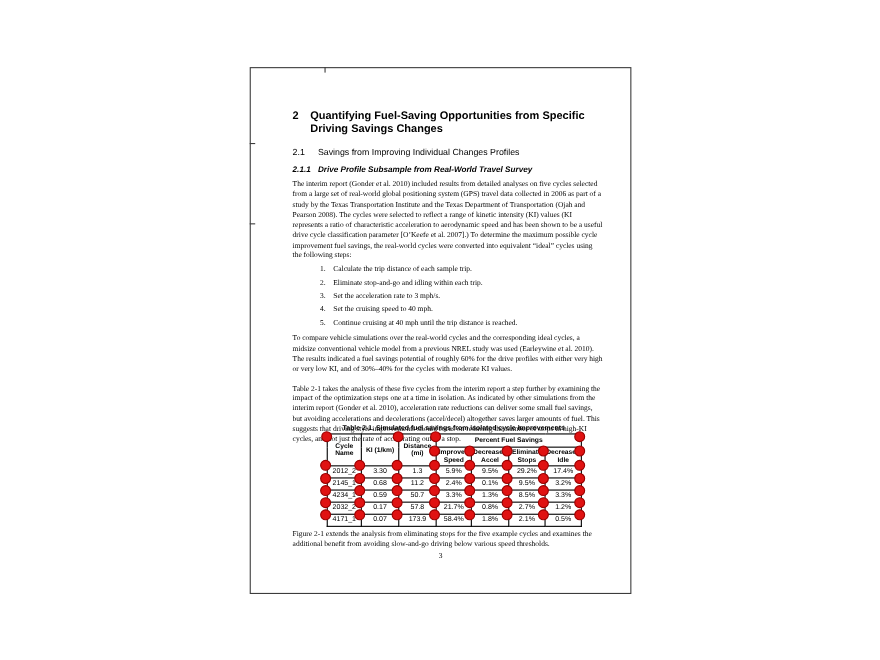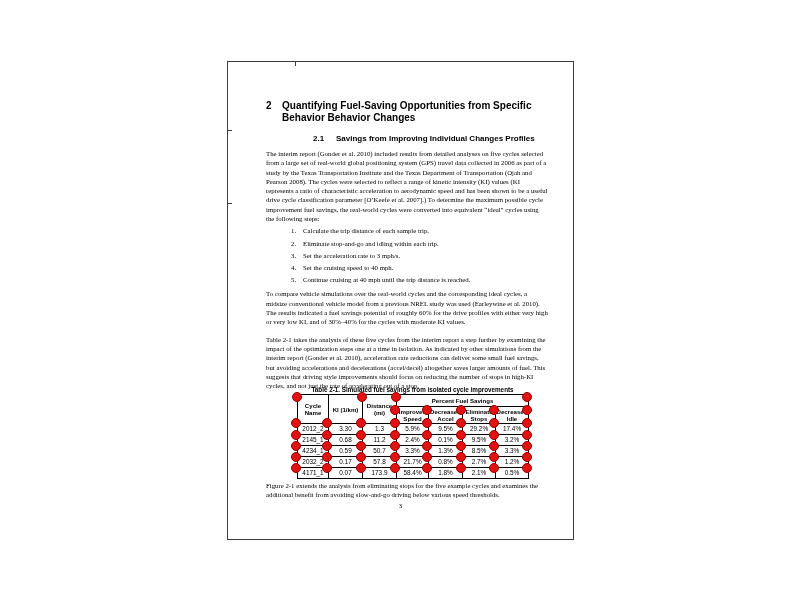--- a/index.html
+++ b/index.html
@@ -14,21 +14,21 @@
   }
   .crop{position:absolute;background:#3c3c3c;}
   .crop.top{left:295px;top:61px;width:1px;height:5px;}
   .crop.l1{left:227px;top:130px;width:5px;height:1px;}
   .crop.l2{left:227px;top:203px;width:5px;height:1px;}
 
   .content{position:absolute;left:38px;top:38px;width:282px;}
 
   .h1{font-family:"Liberation Sans",sans-serif;font-weight:bold;font-size:10px;line-height:12px;display:flex;}
   .h1 .num{width:16px;flex:0 0 16px;}
-  .h2{font-family:"Liberation Sans",sans-serif;font-weight:bold;font-size:8px;line-height:10px;display:flex;margin-top:10px;margin-left:47px;}
+  .h2{font-family:"Liberation Sans",sans-serif;font-weight:normal;font-size:8px;line-height:10px;display:flex;margin-top:10px;}
   .h2 .num{width:23px;flex:0 0 23px;}
   .h3{font-family:"Liberation Sans",sans-serif;font-weight:bold;font-style:italic;font-size:7.4px;line-height:9px;display:flex;margin-top:5px;}
   .h3 .num{width:23px;flex:0 0 23px;}
 
   .para{font-size:6.8px;line-height:9.3px;margin-top:5px;text-align:left;}
   .steps{margin:3px 0 0 0;}
   .step{display:flex;font-size:6.8px;line-height:9.3px;margin-top:2.9px;}
   .step .n{width:12px;flex:0 0 12px;margin-left:25px;}
 
   .table-block{position:absolute;left:69px;top:323px;width:231px;}
@@ -58,28 +58,32 @@
 <body>
 
 <div class="canvas">
 
   <div class="paper">
 
     <div class="content">
 
       <div class="h1">
         <span class="num">2</span>
-        <span>Quantifying Fuel-Saving Opportunities from Specific Behavior Behavior Changes</span>
+        <span>Quantifying Fuel-Saving Opportunities from Specific Driving Savings Changes</span>
       </div>
 
       <div class="h2">
         <span class="num">2.1</span>
         <span>Savings from Improving Individual Changes Profiles</span>
       </div>
 
+      <div class="h3">
+        <span class="num">2.1.1</span>
+        <span>Drive Profile Subsample from Real-World Travel Survey</span>
+      </div>
 
       <div class="para">The interim report (Gonder et al. 2010) included results from detailed analyses on five cycles selected from a large set of real-world global positioning system (GPS) travel data collected in 2006 as part of a study by the Texas Transportation Institute and the Texas Department of Transportation (Ojah and Pearson 2008). The cycles were selected to reflect a range of kinetic intensity (KI) values (KI represents a ratio of characteristic acceleration to aerodynamic speed and has been shown to be a useful drive cycle classification parameter [O’Keefe et al. 2007].) To determine the maximum possible cycle improvement fuel savings, the real-world cycles were converted into equivalent “ideal” cycles using the following steps:</div>
 
       <div class="steps">
           <div class="step">
             <span class="n">1.</span>
             <span>Calculate the trip distance of each sample trip.</span>
           </div>
           <div class="step">
             <span class="n">2.</span>

